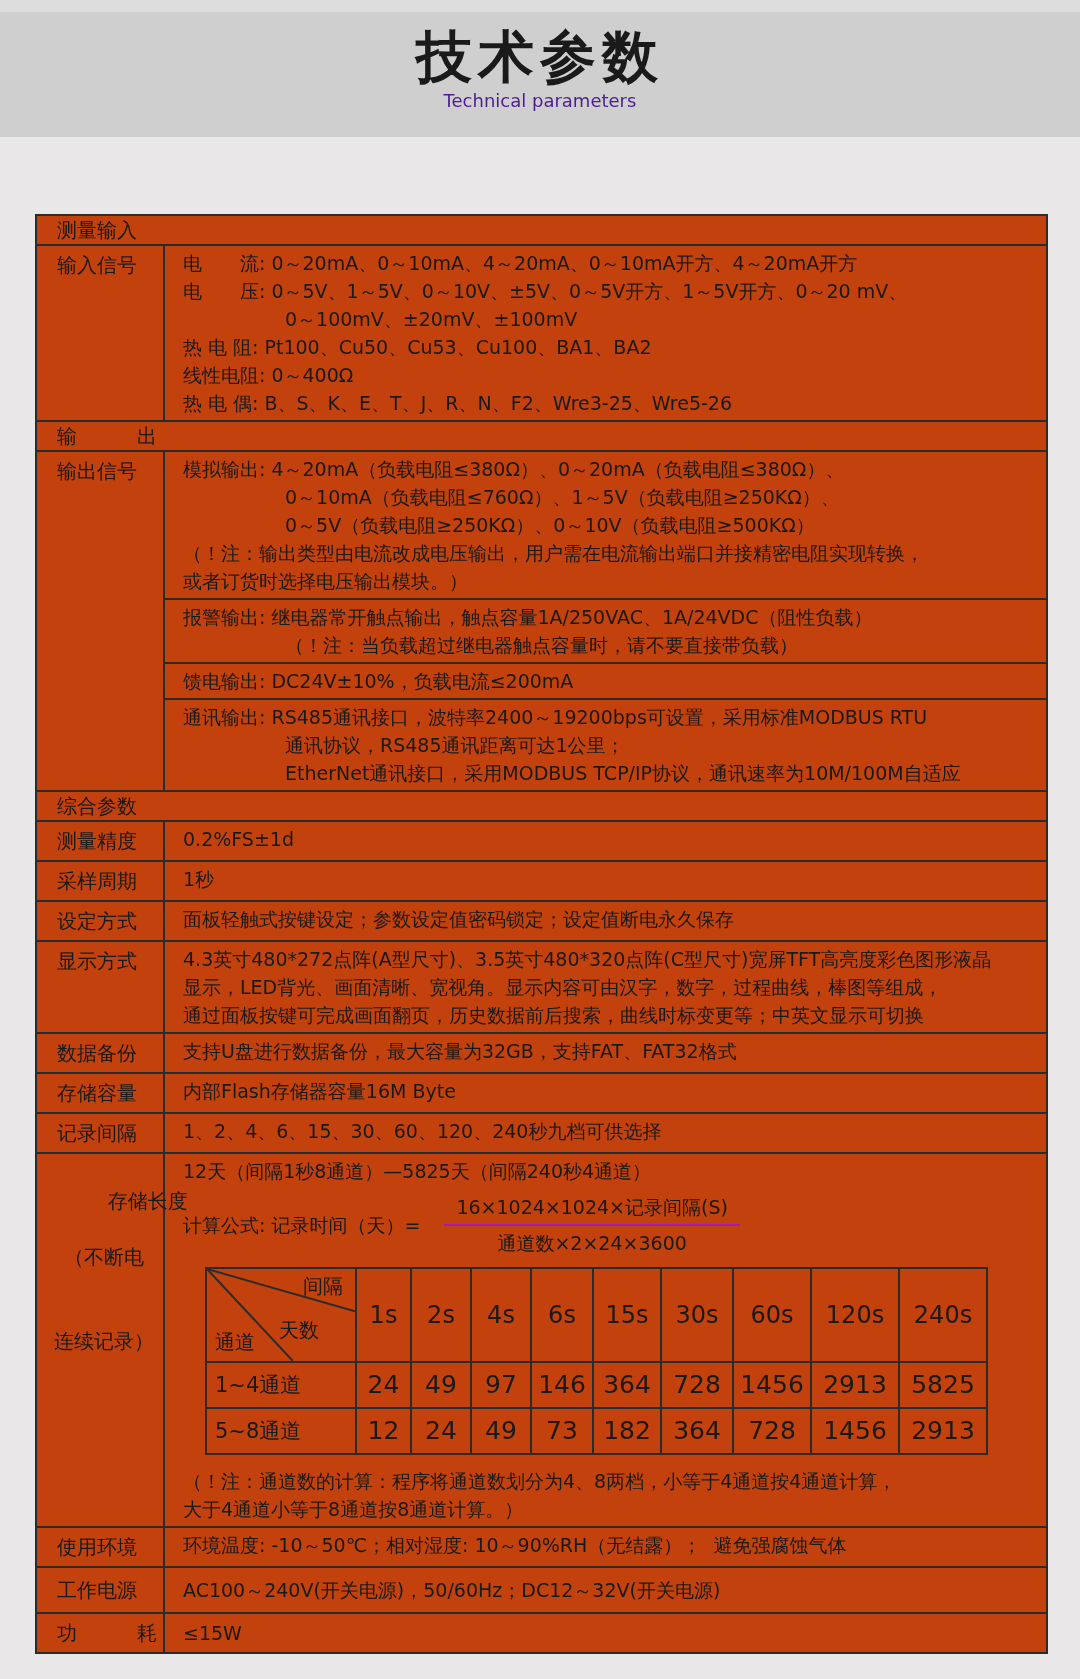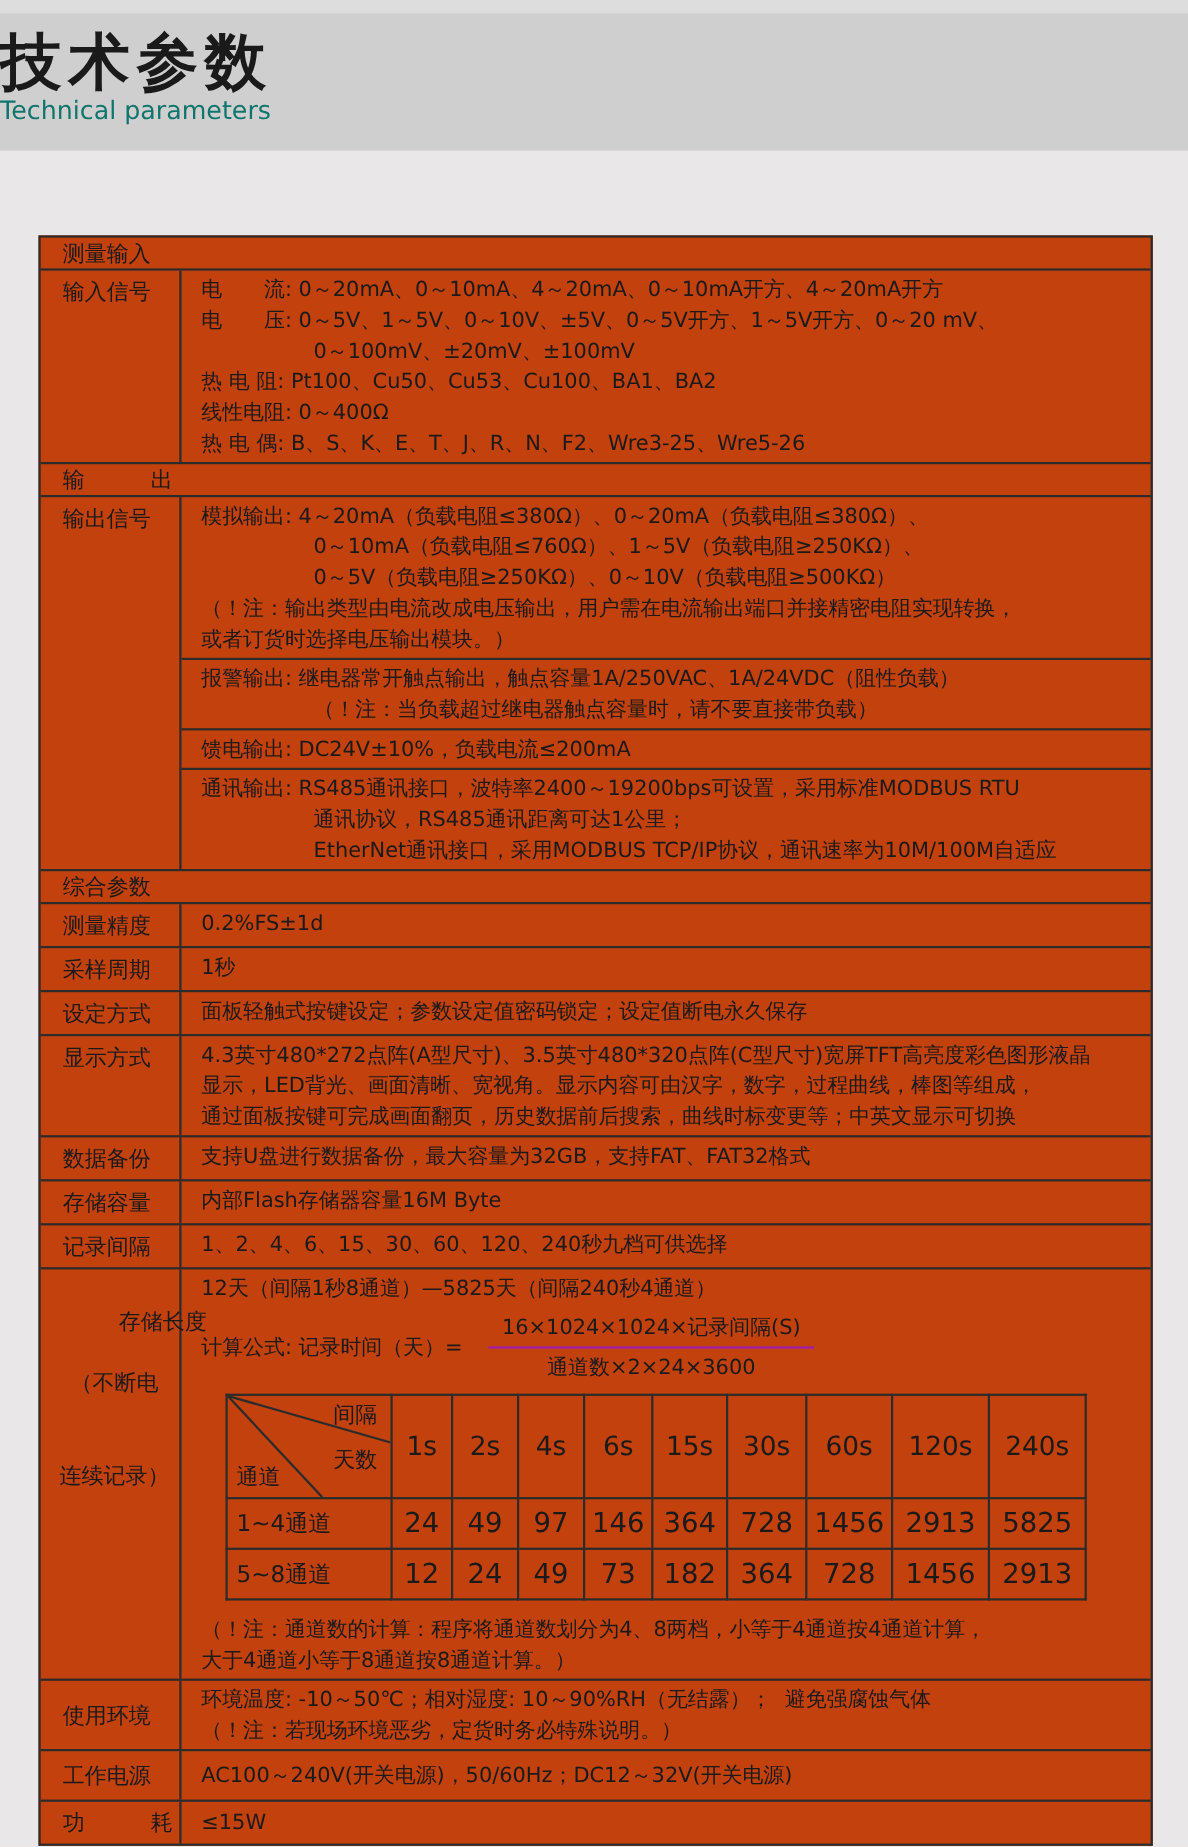--- a/index.html
+++ b/index.html
@@ -1,23 +1,23 @@
 <!DOCTYPE html>
 <html><head>
 <meta charset="utf-8">
 <style>
   html,body{margin:0;padding:0;}
   .page{
     width:1080px;min-height:1679px;background:#e9e7e7;position:relative;
     font-family:"DejaVu Sans","Liberation Sans",sans-serif;color:#1a1a1a;overflow:hidden;
   }
   .top-strip{height:12px;background:#dedddd;}
-  .title-band{height:125px;background:#d0cfcf;}
+  .title-band{height:125px;background:#d0cfcf;text-align:center;}
   .title-band h1{margin:0;padding-top:14px;font-size:56px;line-height:62px;font-weight:bold;letter-spacing:6px;}
-  .subtitle{font-size:23px;line-height:26px;color:#0f766e;}
+  .subtitle{font-size:18px;line-height:26px;color:#4c1d95;}
   .spec-table{margin:77px 0 0 35px;width:1009px;border:2px solid #2b2b2b;background:#c2410c;}
   .row{display:flex;border-top:2px solid #2b2b2b;}
   .row:first-child{border-top:none;}
   .section-row{display:block;padding:3px 0 3px 20px;font-size:20px;line-height:22px;white-space:pre;}
   .label-cell{flex:0 0 128px;width:128px;border-right:2px solid #2b2b2b;padding:5px 0 5px 20px;font-size:20px;line-height:28px;white-space:pre;box-sizing:border-box;}
   .label-cell.vc{display:flex;align-items:center;}
   .label-cell .lbl2{margin-left:-12px;display:block;text-align:center;}
   .content-cell{flex:1;min-width:0;font-size:19px;line-height:28px;}
   .pad{padding:3px 6px 3px 18px;}
   .line{white-space:pre-wrap;}
@@ -32,21 +32,21 @@
   
   .days-table{border-collapse:collapse;margin:10px 0 12px 22px;}
   .days-table td{border:2px solid #2b2b2b;text-align:center;font-size:25px;padding:0 4px;}
   .days-table tr.head td{height:92px;font-size:24px;}
   .days-table tr.data td{height:44px;}
   .days-table td.chan{font-size:21px;text-align:left;padding-left:8px;}
   .corner{position:relative;padding:0 !important;}
   .corner svg{position:absolute;left:0;top:0;width:100%;height:100%;}
   .corner span{position:absolute;font-size:20px;line-height:22px;}
   .corner .c-top{top:6px;right:12px;}
-  .corner .c-mid{top:50px;right:12px;font-family:Liberation Mono, monospace;}
+  .corner .c-mid{top:50px;right:36px;}
   .corner .c-bot{bottom:8px;left:8px;}
   .note-gap{margin-top:4px;}
 </style>
 </head>
 <body>
 
 <div class="page">
   <div class="top-strip"></div>
 
   <header class="title-band">
@@ -229,21 +229,20 @@
 
         <div class="line note-gap">（！注：通道数的计算：程序将通道数划分为4、8两档，小等于4通道按4通道计算，</div>
         <div class="line">大于4通道小等于8通道按8通道计算。）</div>
       </div>
     </div>
 
     <div class="row">
       <div class="label-cell vc">使用环境</div>
       <div class="content-cell pad">
         <div class="line">环境温度: -10～50℃；相对湿度: 10～90%RH（无结露）；  避免强腐蚀气体</div>
-        <div class="line">（！注：若现场环境恶劣，定货时务必特殊说明。）</div>
       </div>
     </div>
 
     <div class="row">
       <div class="label-cell vc">工作电源</div>
       <div class="content-cell pad" style="padding-top:8px;padding-bottom:8px;">
         <div class="line">AC100～240V(开关电源)，50/60Hz；DC12～32V(开关电源)</div>
       </div>
     </div>
 

